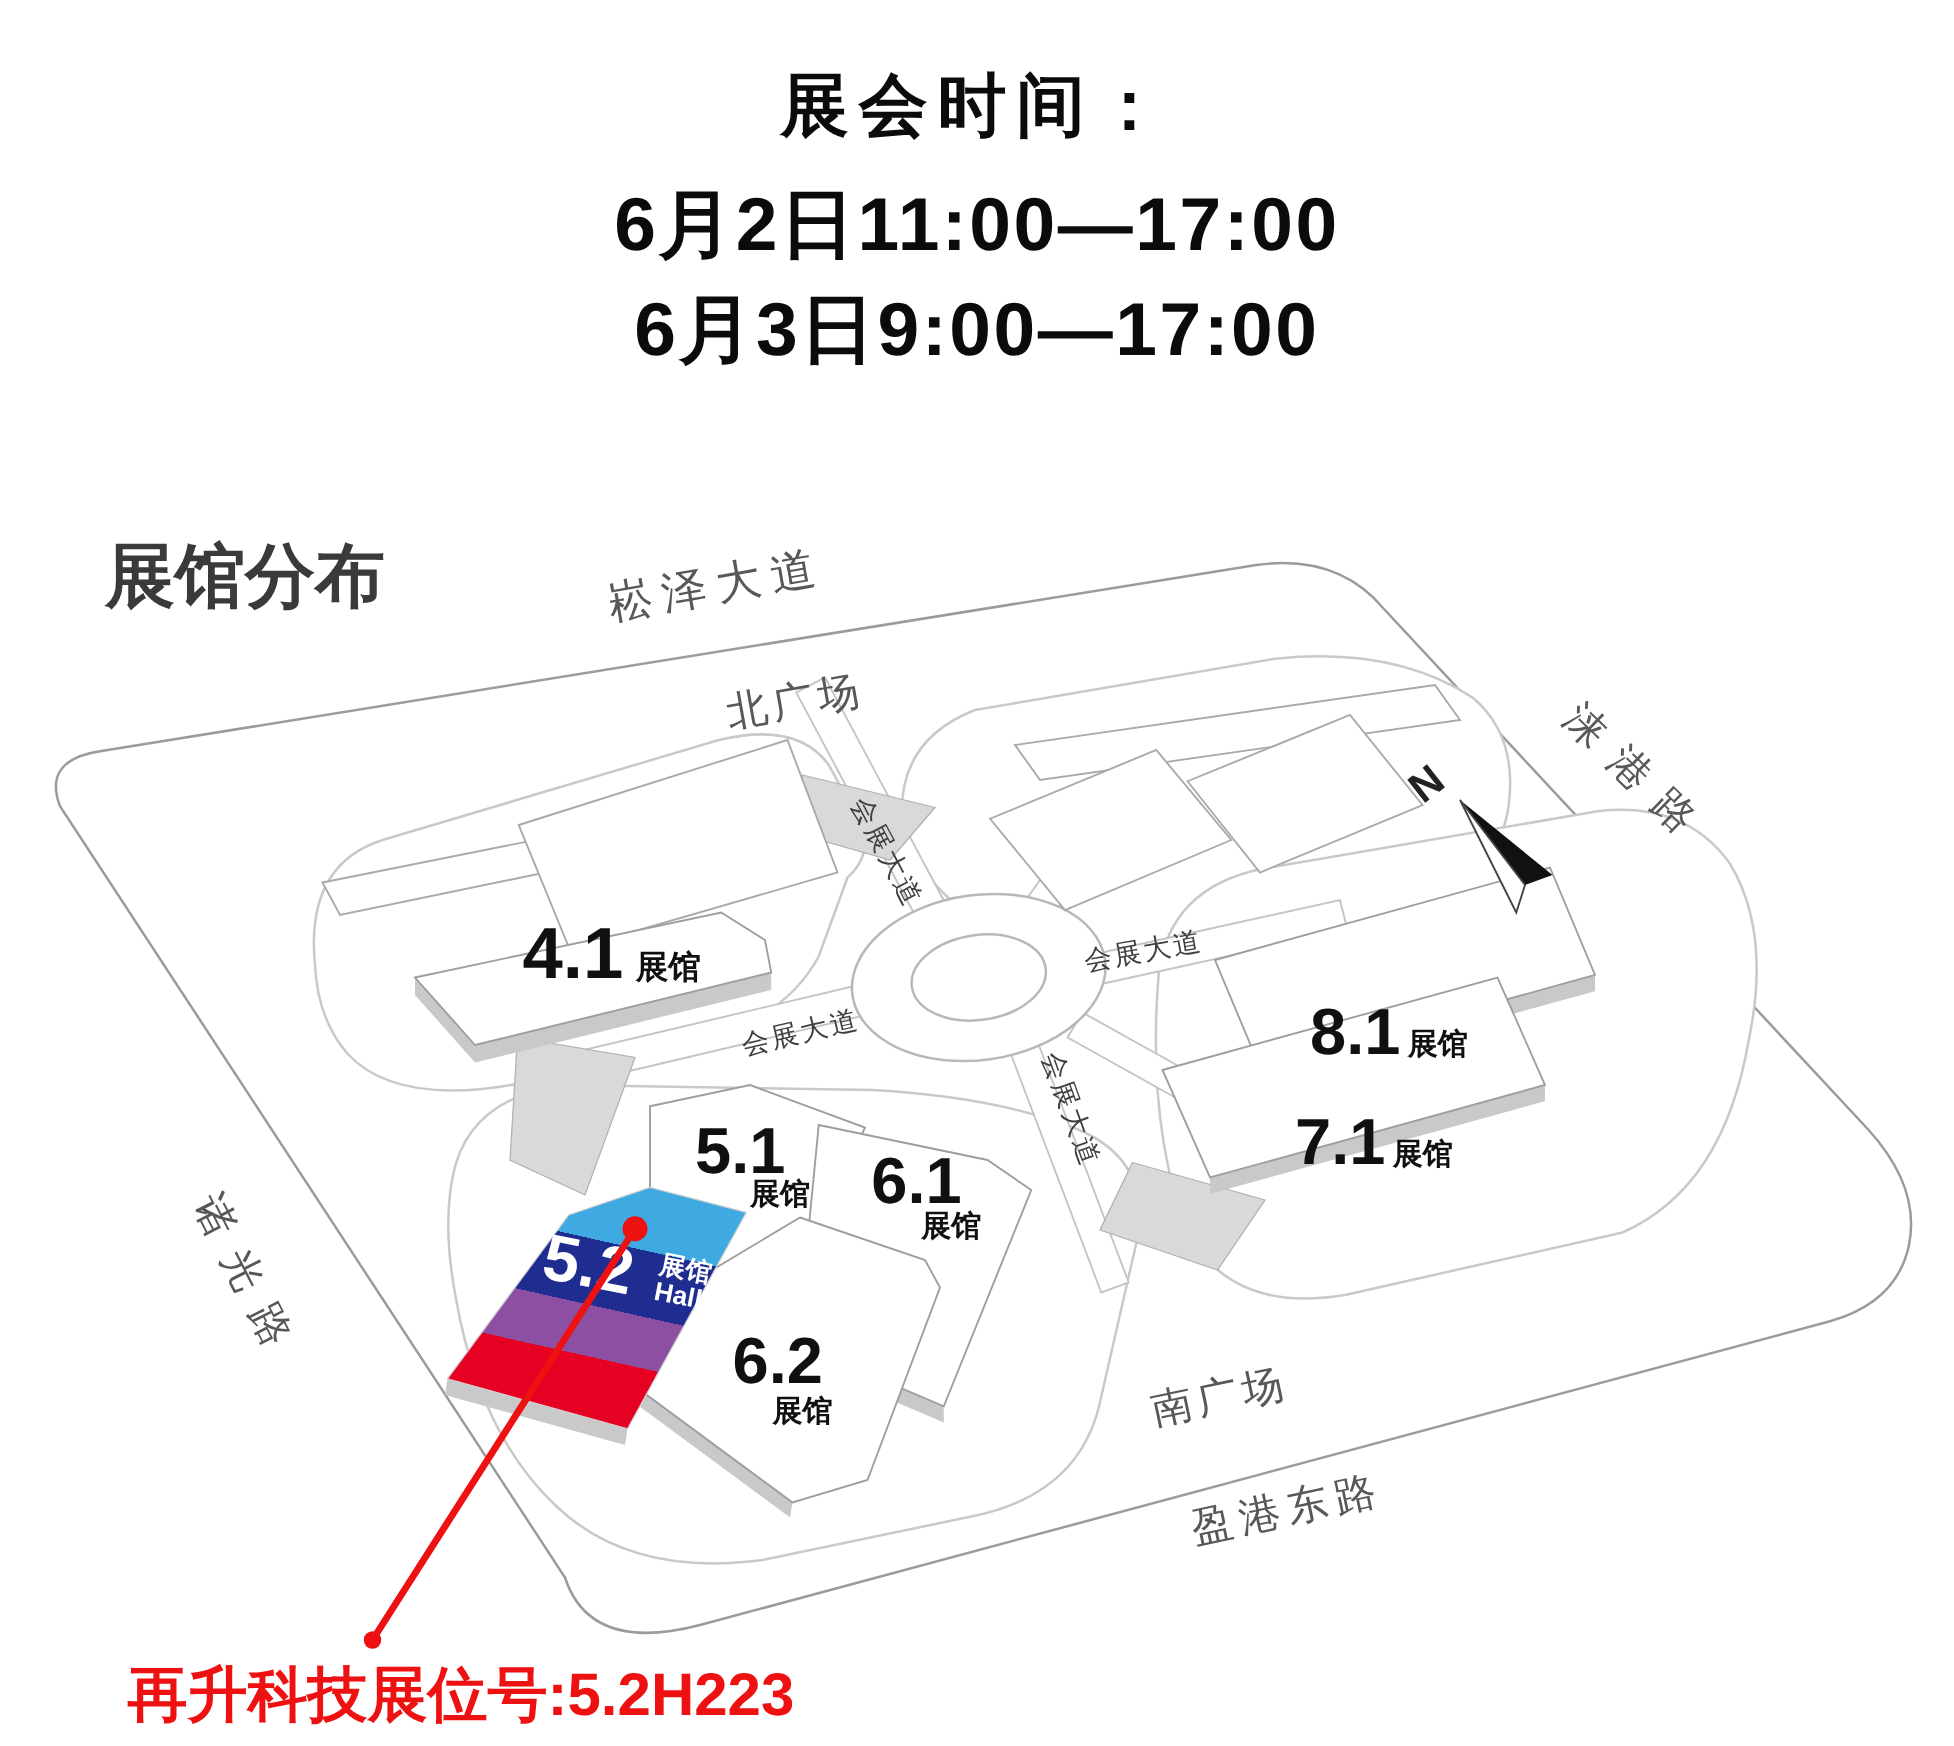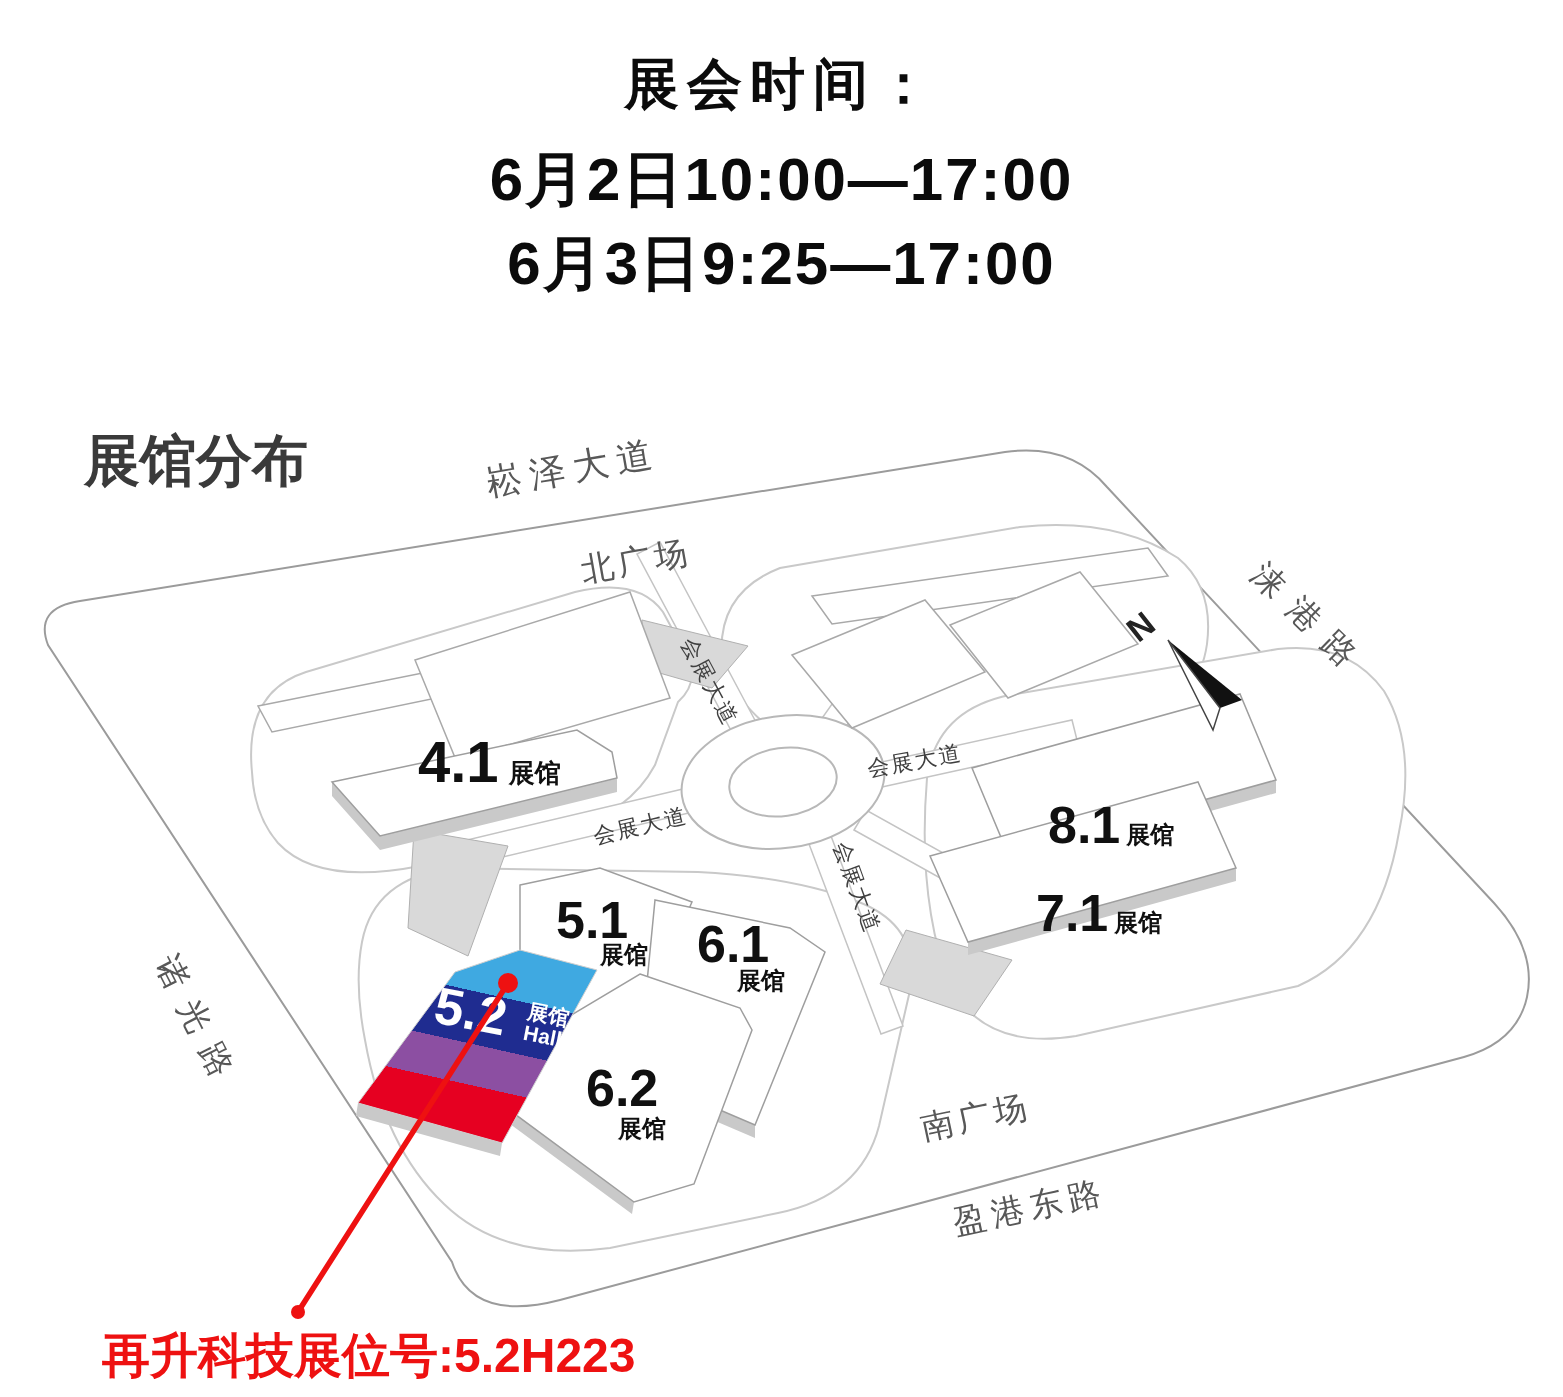--- a/index.html
+++ b/index.html
@@ -24,22 +24,22 @@
   .bldg{fill:#ffffff;stroke:#a9a9a9;stroke-width:1.5;}
   .hall{fill:#ffffff;stroke:#9e9e9e;stroke-width:1.5;}
   .shadow{fill:#c9c9c9;stroke:none;}
   .wedge{fill:#d9d9d9;stroke:#b0b0b0;stroke-width:1;}
 </style>
 </head>
 <body>
 
 <div class="schedule">
   <div class="schedule-title">展会时间：</div>
-  <div class="schedule-line">6月2日10:00—17:00</div>
-  <div class="schedule-line">6月3日9:25—17:00</div>
+  <div class="schedule-line">6月2日11:00—17:00</div>
+  <div class="schedule-line">6月3日9:00—17:00</div>
 </div>
 
 <svg width="1563" height="1397" viewBox="0 0 1563 1397">
   <defs>
     <linearGradient id="h52grad" gradientUnits="userSpaceOnUse" x1="520" y1="952" x2="478" y2="1140">
       <stop offset="0" stop-color="#3FA9E1"></stop>
       <stop offset="0.25" stop-color="#3FA9E1"></stop>
       <stop offset="0.25" stop-color="#1F2C90"></stop>
       <stop offset="0.52" stop-color="#1F2C90"></stop>
       <stop offset="0.52" stop-color="#8C4FA2"></stop>

